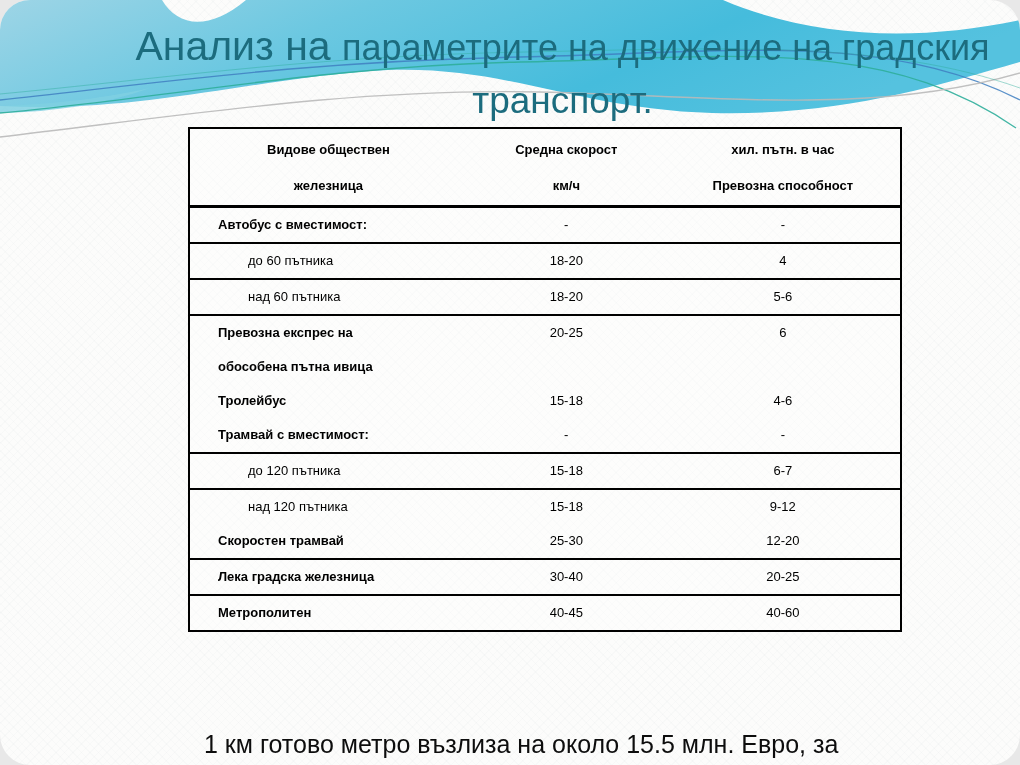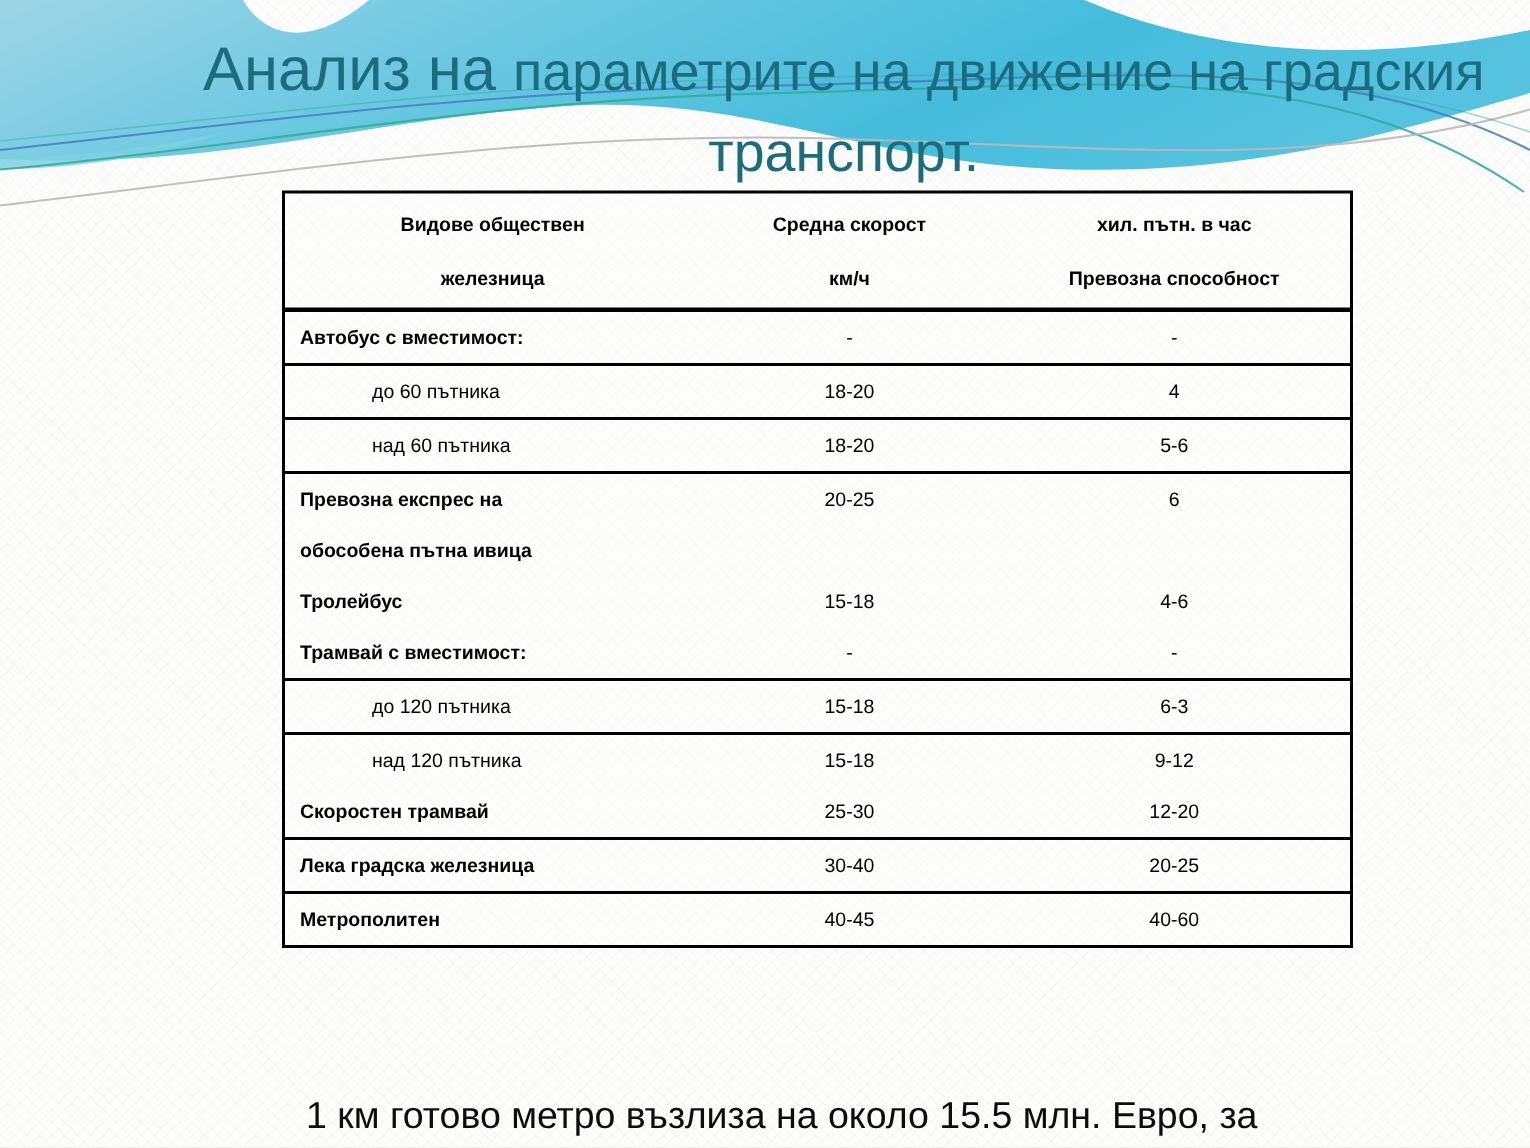--- a/index.html
+++ b/index.html
@@ -3,20 +3,21 @@
 <meta charset="utf-8">
 <style>
   html,body{margin:0;padding:0;}
   body{font-family:"Liberation Sans", sans-serif; background:#e8e8e8;}
   .slide{
     position:relative; width:1020px; height:765px; overflow:hidden;
     background:
       repeating-linear-gradient(45deg,  rgba(170,185,190,0.05) 0 1px, transparent 1px 6px),
       repeating-linear-gradient(-45deg, rgba(170,185,190,0.05) 0 1px, transparent 1px 6px),
       #fcfcfb;
+    border-radius: 30px;
   }
   .header-art{position:absolute; top:0; left:0; width:1020px; height:178px; pointer-events:none;}
   .title{
     position:absolute; top:22px; left:105px; width:915px;
     text-align:center; color:var(--title, #1C6C7E); z-index:3;
   }
   .title .line1{line-height:48px; white-space:nowrap;}
   .title .lead{font-size:41px;}
   .title .rest{font-size:36px;}
   .title .line2{font-size:37px; line-height:44px;}
@@ -30,21 +31,21 @@
   .thead{
     display:grid; grid-template-columns:39% 28% 33%;
     border-bottom:3px solid #000; padding:3px 0 1px 0;
     font-weight:bold;
   }
   .thead .hcell{text-align:center; line-height:36px;}
   .tgroup{border-bottom:2px solid #000;}
   .tgroup:last-child{border-bottom:none;}
   .trow{display:grid; grid-template-columns:39% 28% 33%;}
   .trow .cell{line-height:34px;}
-  .trow .name{padding-left:10px; text-align:left;}
+  .trow .name{padding-left:28px; text-align:left;}
   .trow.bold .name{font-weight:bold;}
   .trow.indent .name{padding-left:58px;}
   .trow .val{text-align:center; align-self:start;}
 
   .footer{
     position:absolute; left:204px; top:669px; width:740px;
     font-size:25px; line-height:30px; color:#0d0d0d; z-index:2;
     white-space:pre-wrap;
   }
 </style>
@@ -151,21 +152,21 @@
             <div class="cell val">-</div>
             <div class="cell val">-</div>
           </div>
         </div>
         <div class="tgroup">
           <div class="trow indent">
             <div class="cell name">
               <div>до 120 пътника</div>
             </div>
             <div class="cell val">15-18</div>
-            <div class="cell val">6-3</div>
+            <div class="cell val">6-7</div>
           </div>
         </div>
         <div class="tgroup">
           <div class="trow indent">
             <div class="cell name">
               <div>над 120 пътника</div>
             </div>
             <div class="cell val">15-18</div>
             <div class="cell val">9-12</div>
           </div>

